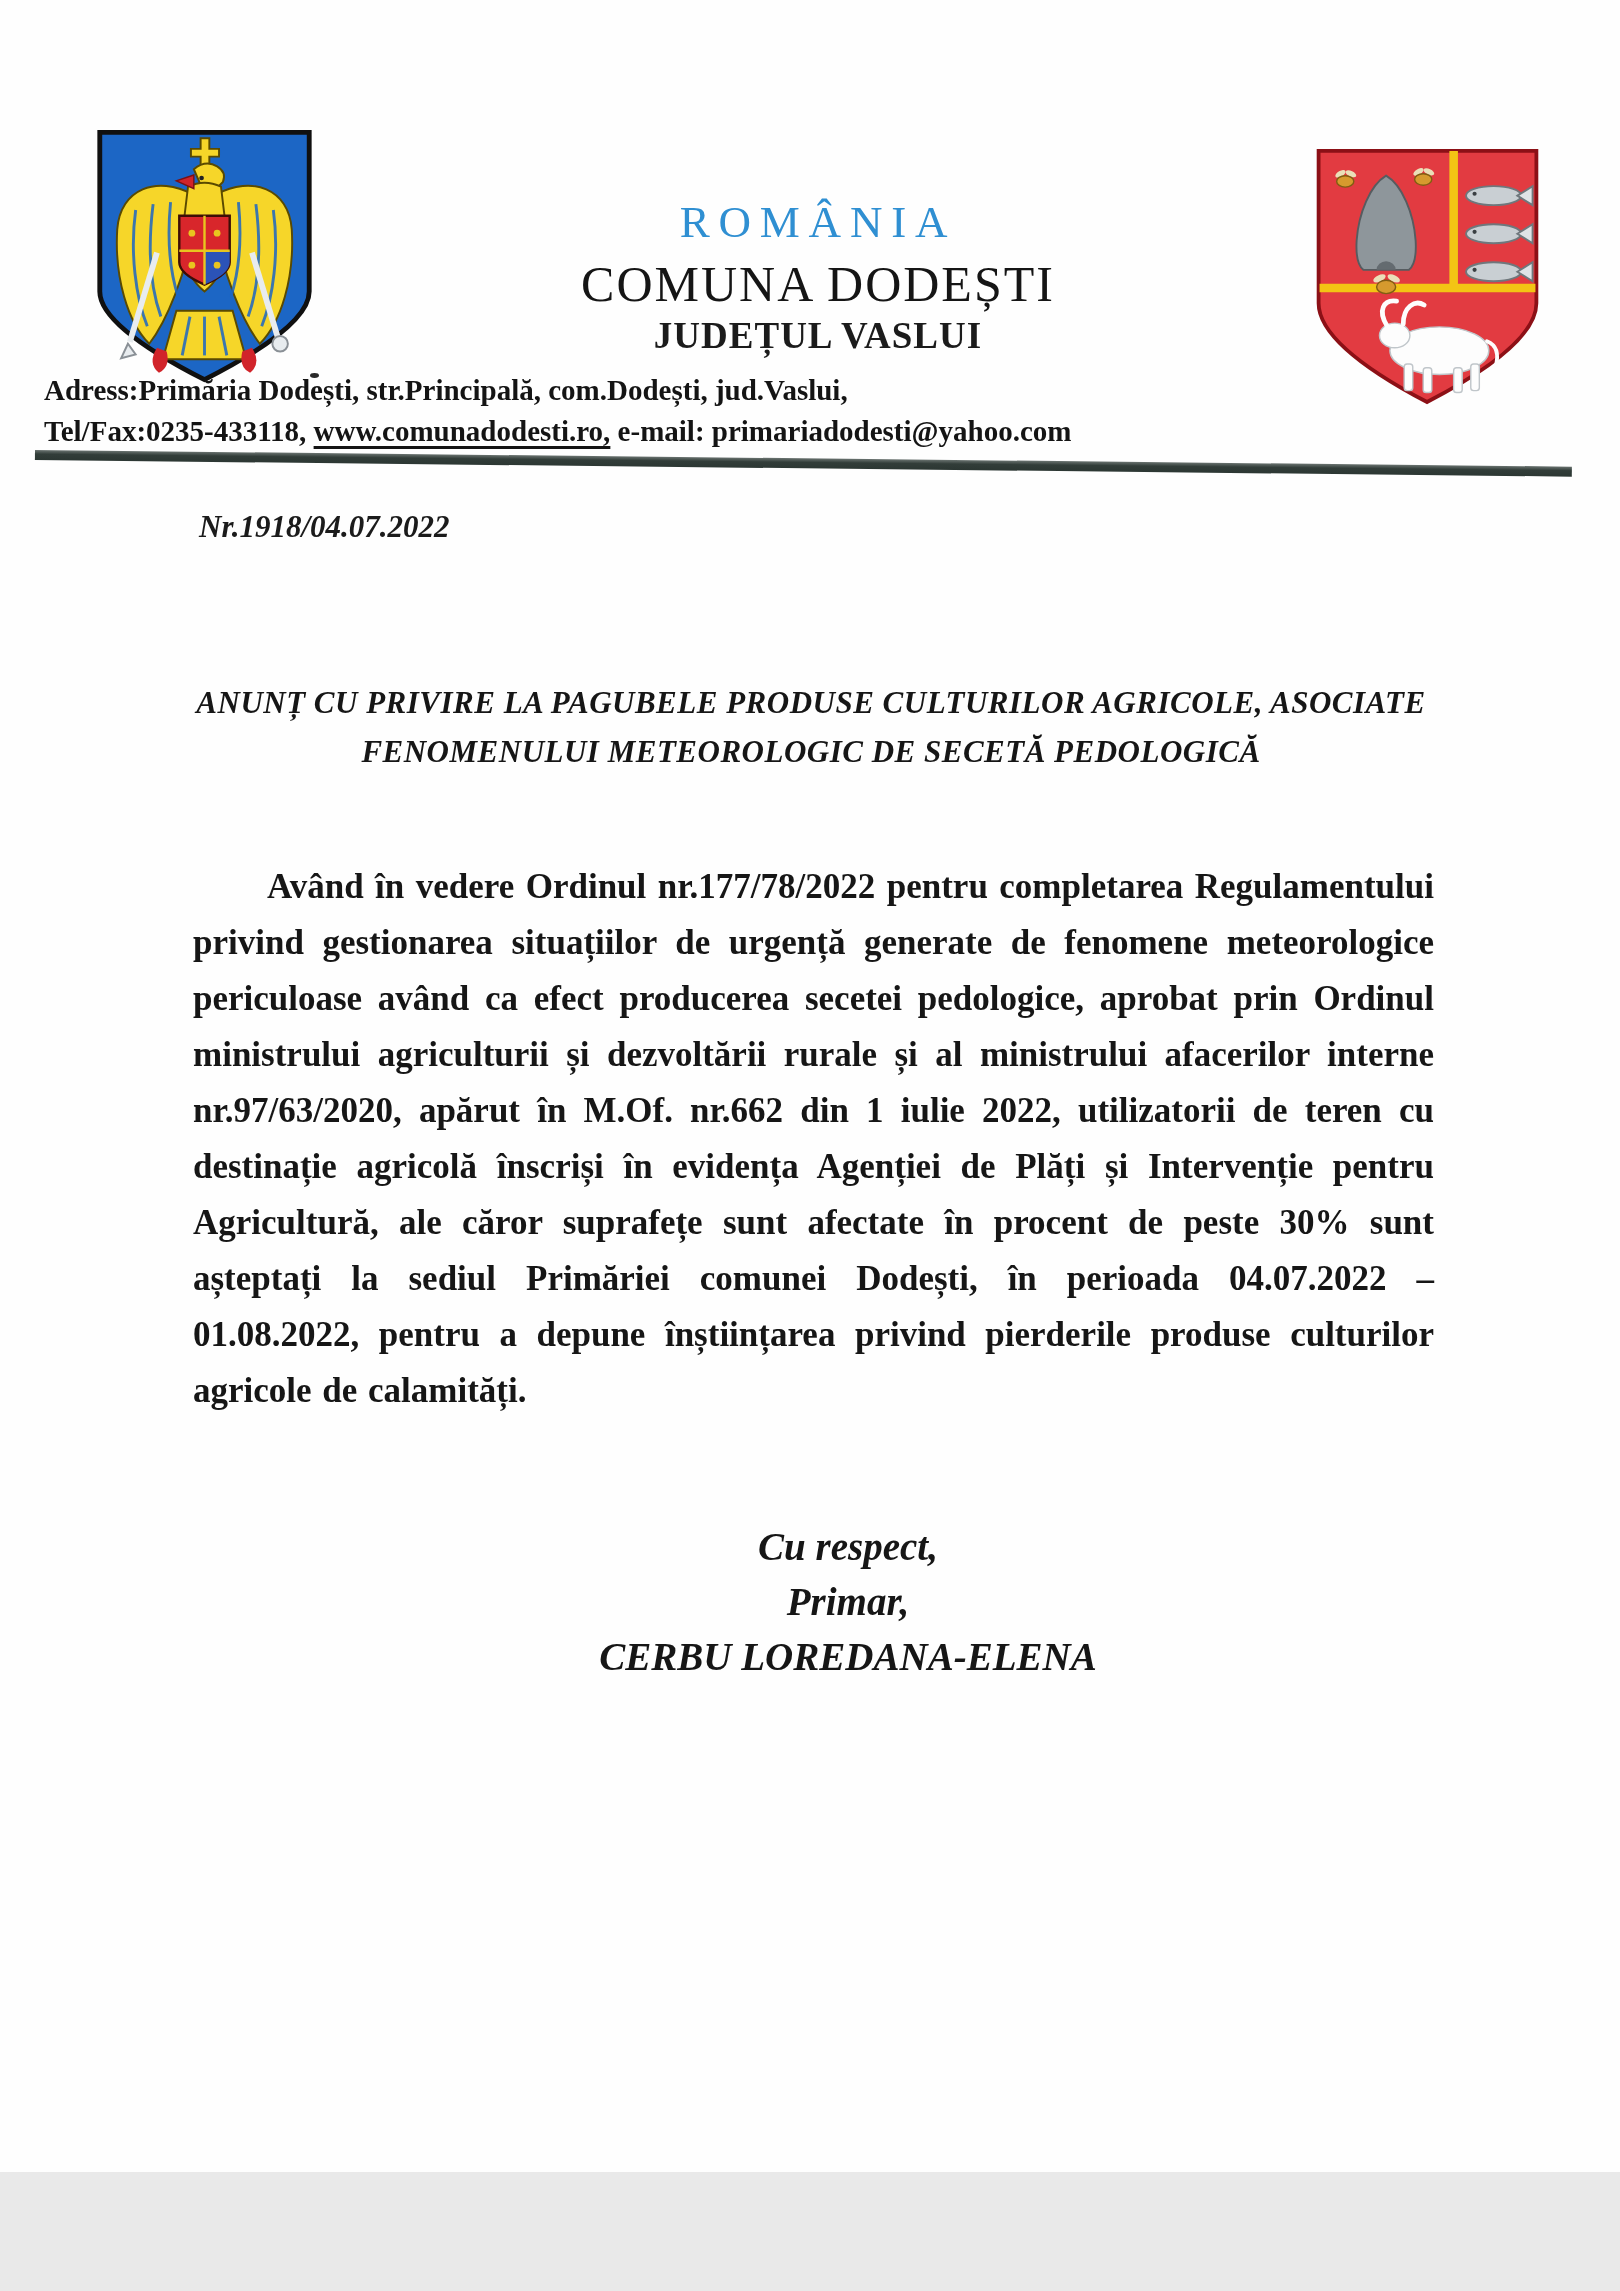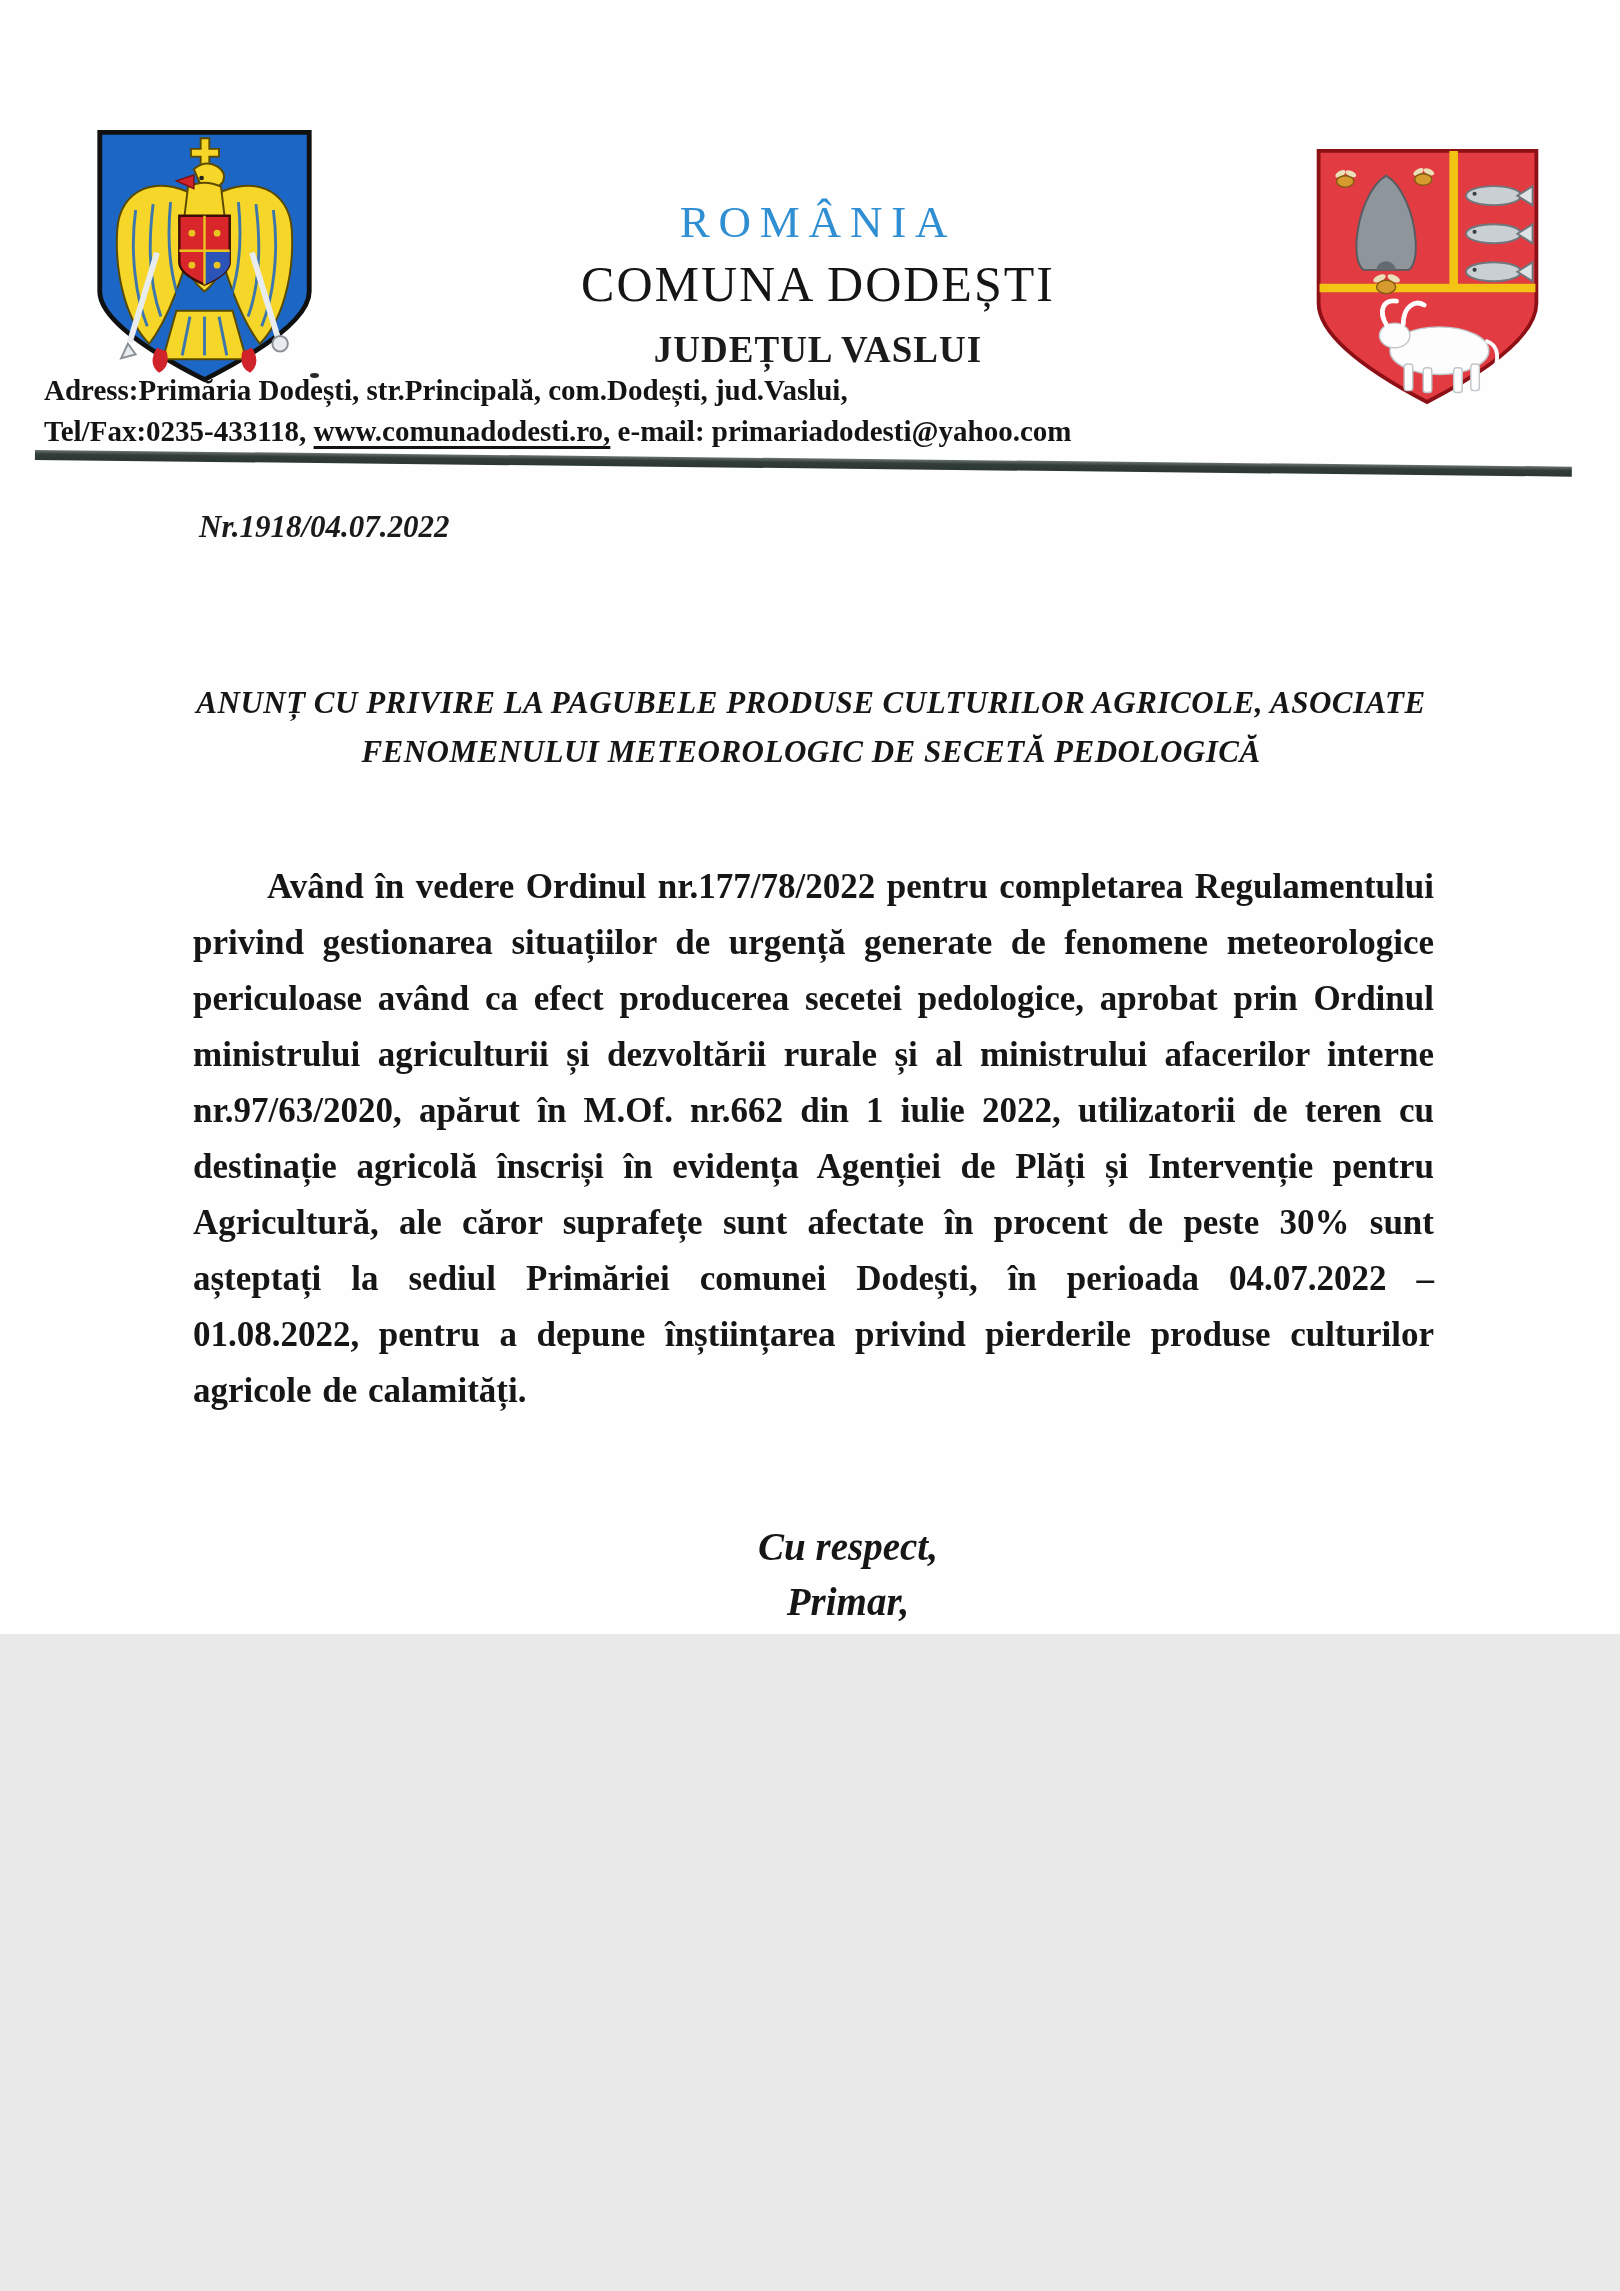--- a/index.html
+++ b/index.html
@@ -1,19 +1,19 @@
 <!DOCTYPE html>
 <html><head>
 <meta charset="utf-8">
 <style>
   * { margin:0; padding:0; box-sizing:border-box; }
   html,body { background:#e9e9e9; }
   #page {
     position:relative;
-    width:1620px; height:1634px;
+    width:1620px; height:2172px;
     margin:0 auto;
     background:#fefefe;
     overflow:hidden;
     font-family:"Liberation Serif", serif;
     color:#1b1b1b;
   }
   .abs { position:absolute; }
 
   
   .arms-left  { left:93px;  top:125px; width:223px; height:263px; }
@@ -22,21 +22,21 @@
 
   
   .head-center { left:333px; top:196px; width:970px; text-align:center; }
   .country {
     font-size:45px; letter-spacing:8.8px; color:#2f8fd2; font-weight:400;
   }
   .commune {
     font-size:50px; letter-spacing:2px; margin-top:6.9px; color:#151515;
   }
   .county {
-    font-size:37px; font-weight:700; margin-top:15px; letter-spacing:1px;
+    font-size:37px; font-weight:700; margin-top:1px; letter-spacing:1px;
   }
   .address-block {
     left:44px; top:370px; width:1294px; 
     font-weight:700; font-size:29px; line-height:41px; color:#141414;
   }
   .website { text-decoration:underline; text-decoration-thickness:2.9px; text-underline-offset:4.9px; }
   .artifact-dot { left:310px; top:373px; width:8.8px; height:4.9px; background:#2a2a2a; border-radius:50%; }
 
   .divider {
     left:35px; top:450px; width:1537px; height:9.8px;

